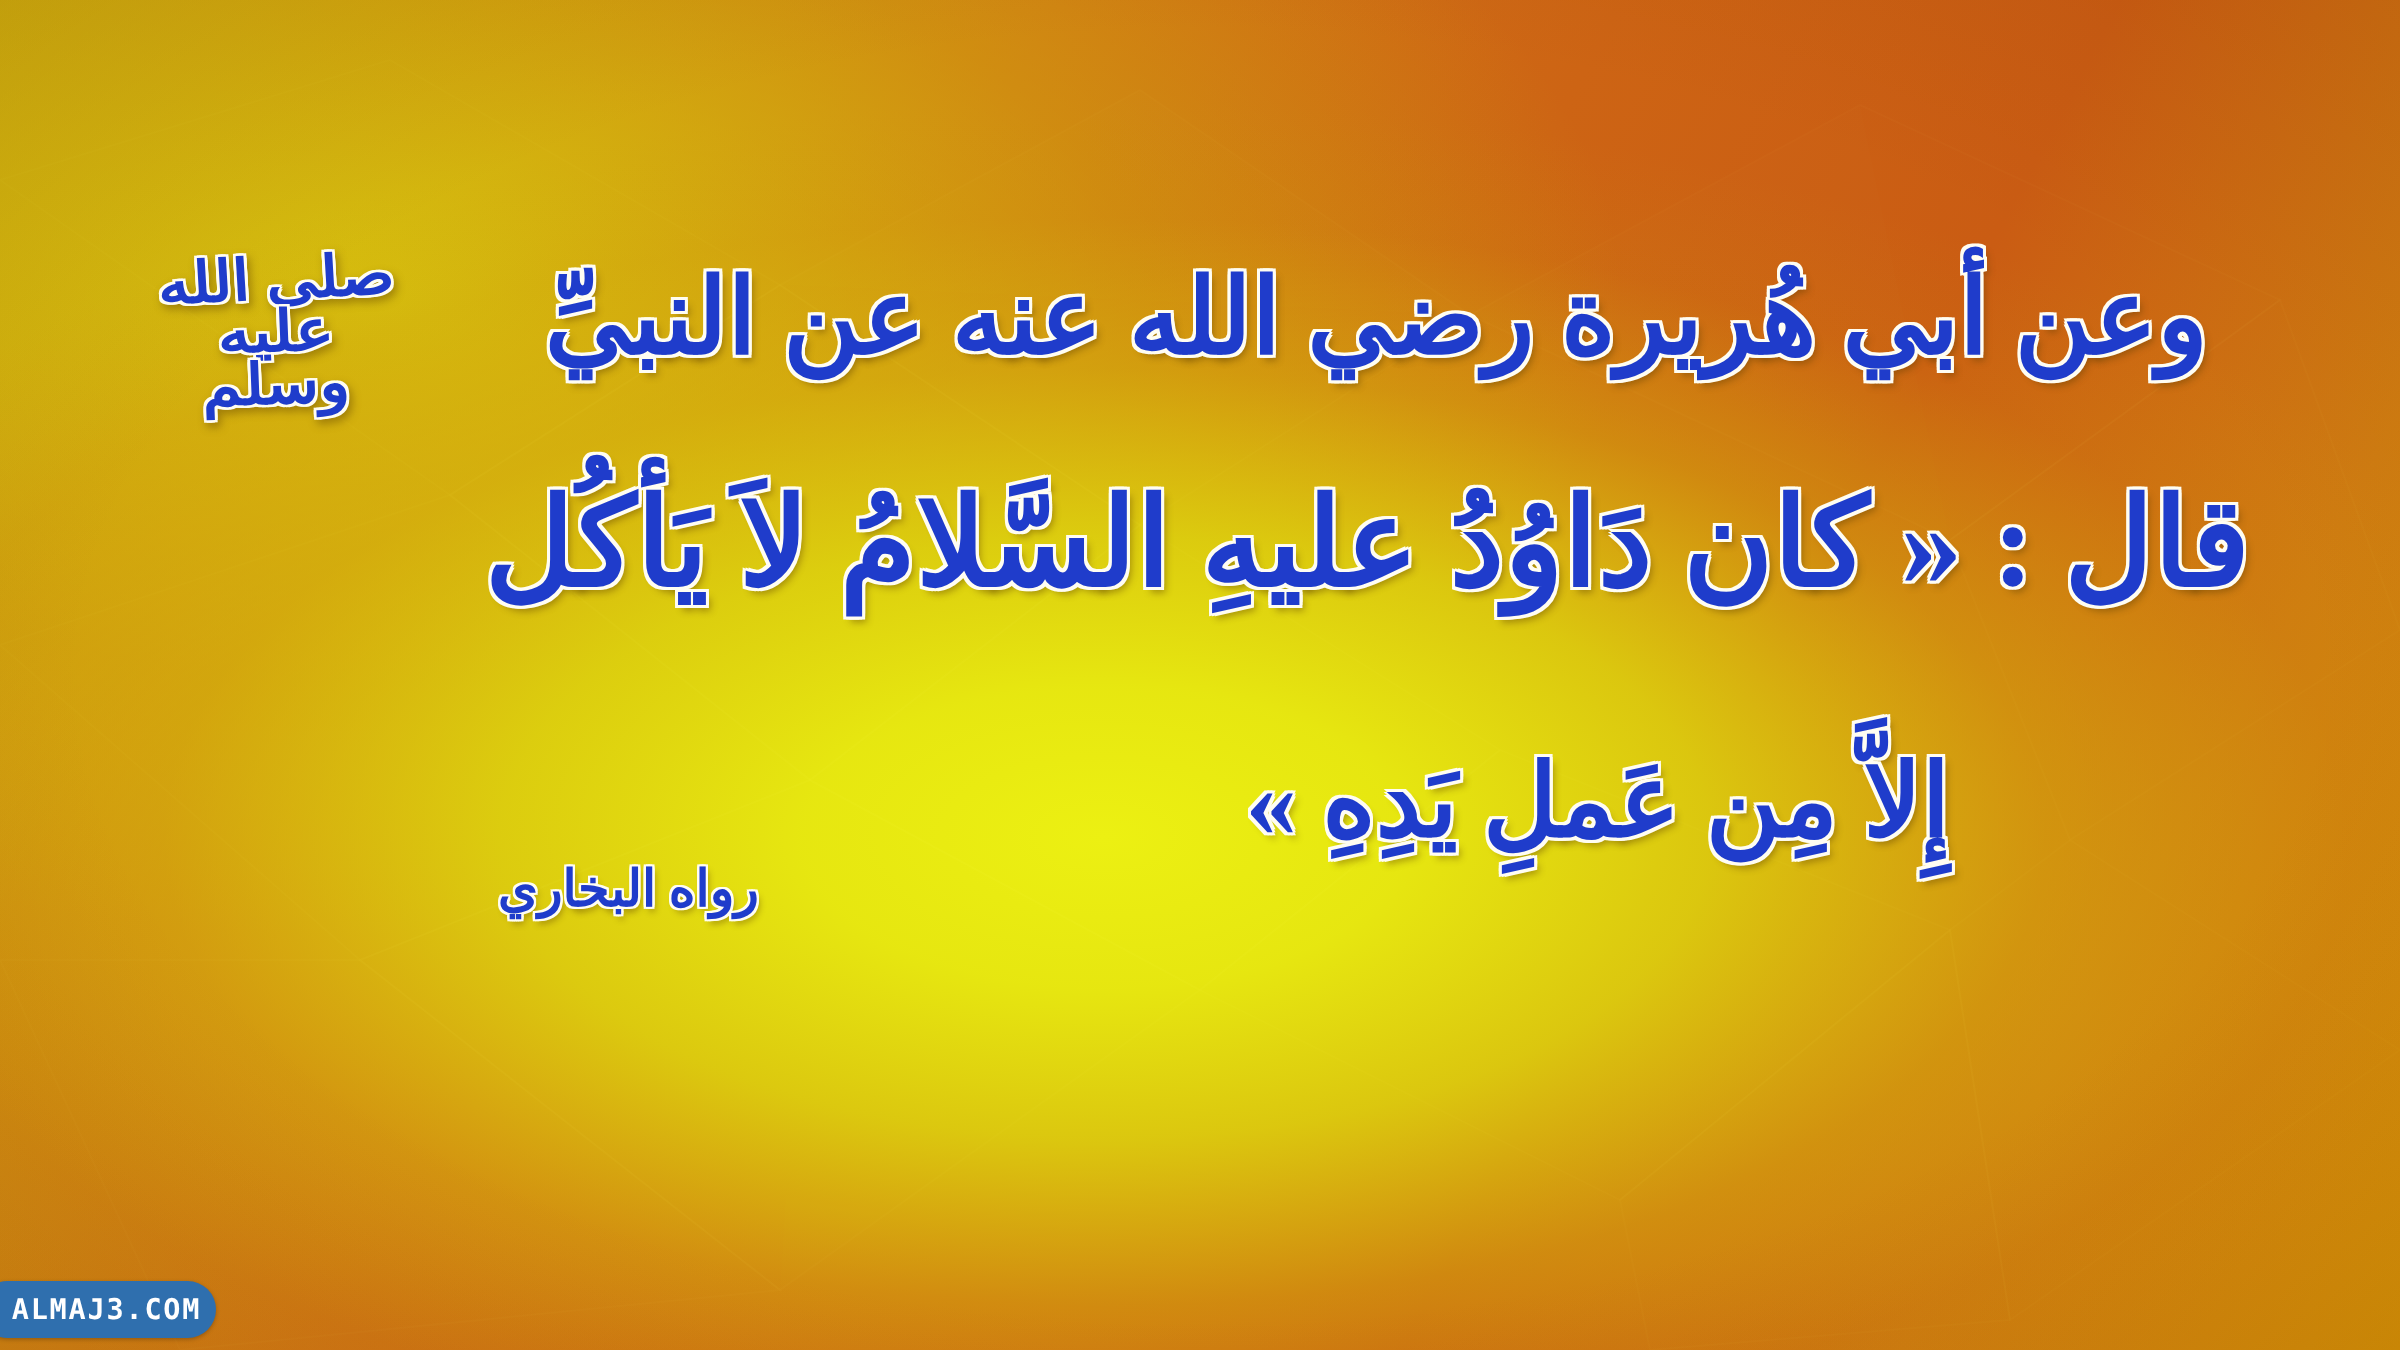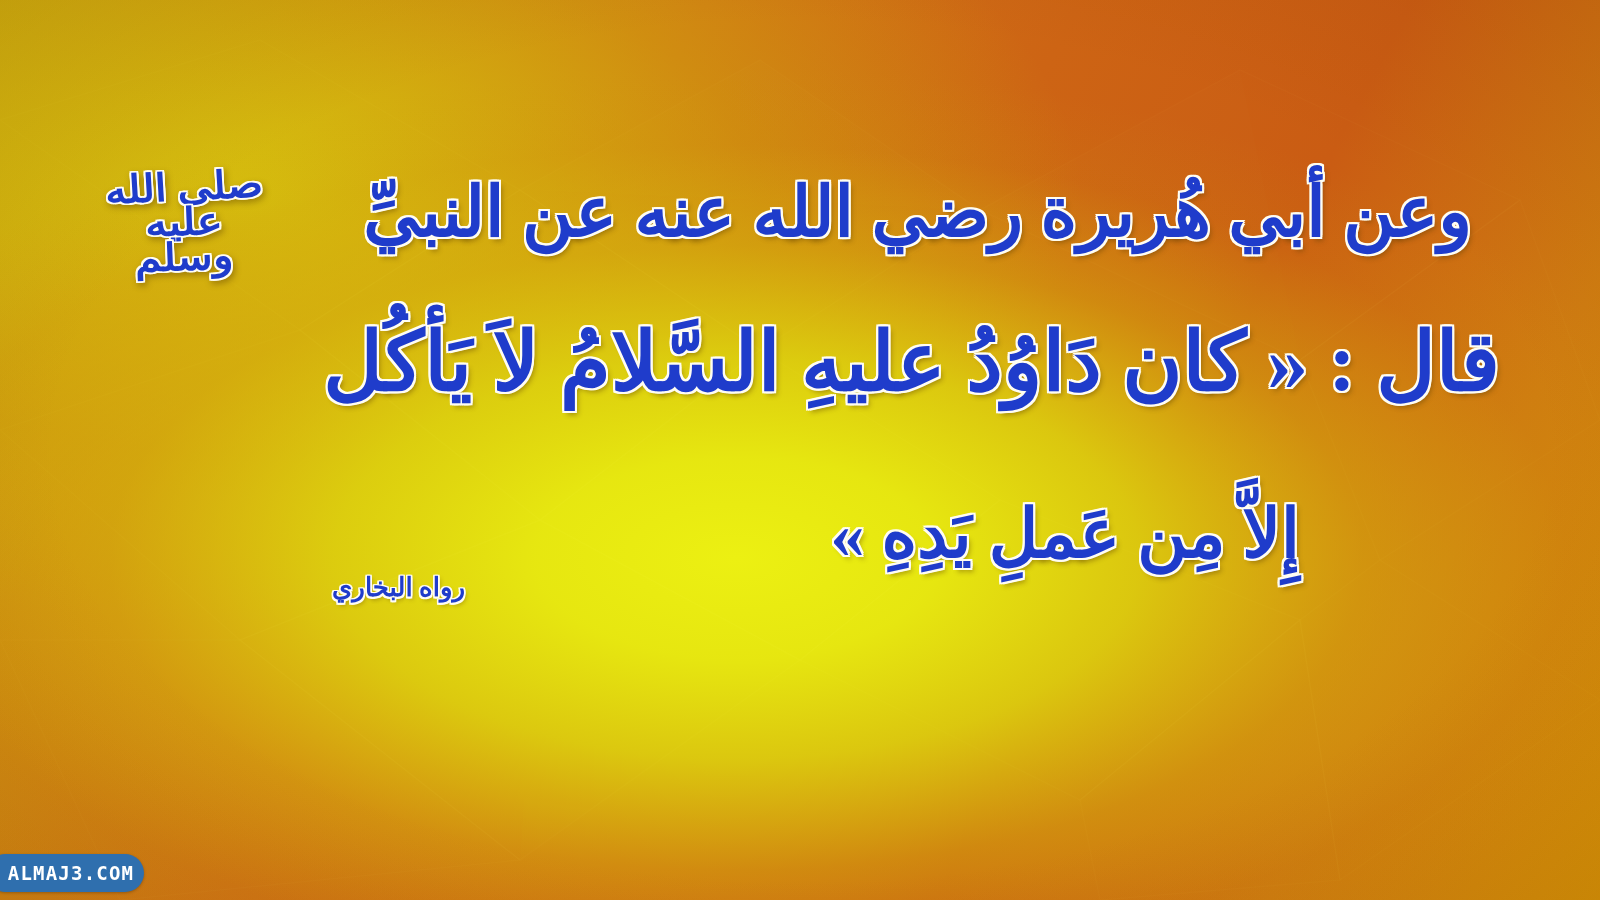--- a/index.html
+++ b/index.html
@@ -97,21 +97,21 @@
   #line-3 {
     top: 500px;
     right: 300px;
     font-size: 68px;
   }
   
   #narrator {
     position: absolute;
     top: 572px;
     left: 332px;
-    font-size: 26px;
+    font-size: 34px;
     color: #1f3ccb;
     font-family: "Liberation Serif", "DejaVu Serif", serif;
     font-weight: 700;
     direction: rtl;
     unicode-bidi: isolate;
     white-space: nowrap;
     text-shadow:
       -1.5px  0    0 #fffdf2,
        1.5px  0    0 #fffdf2,
        0    -1.5px 0 #fffdf2,

